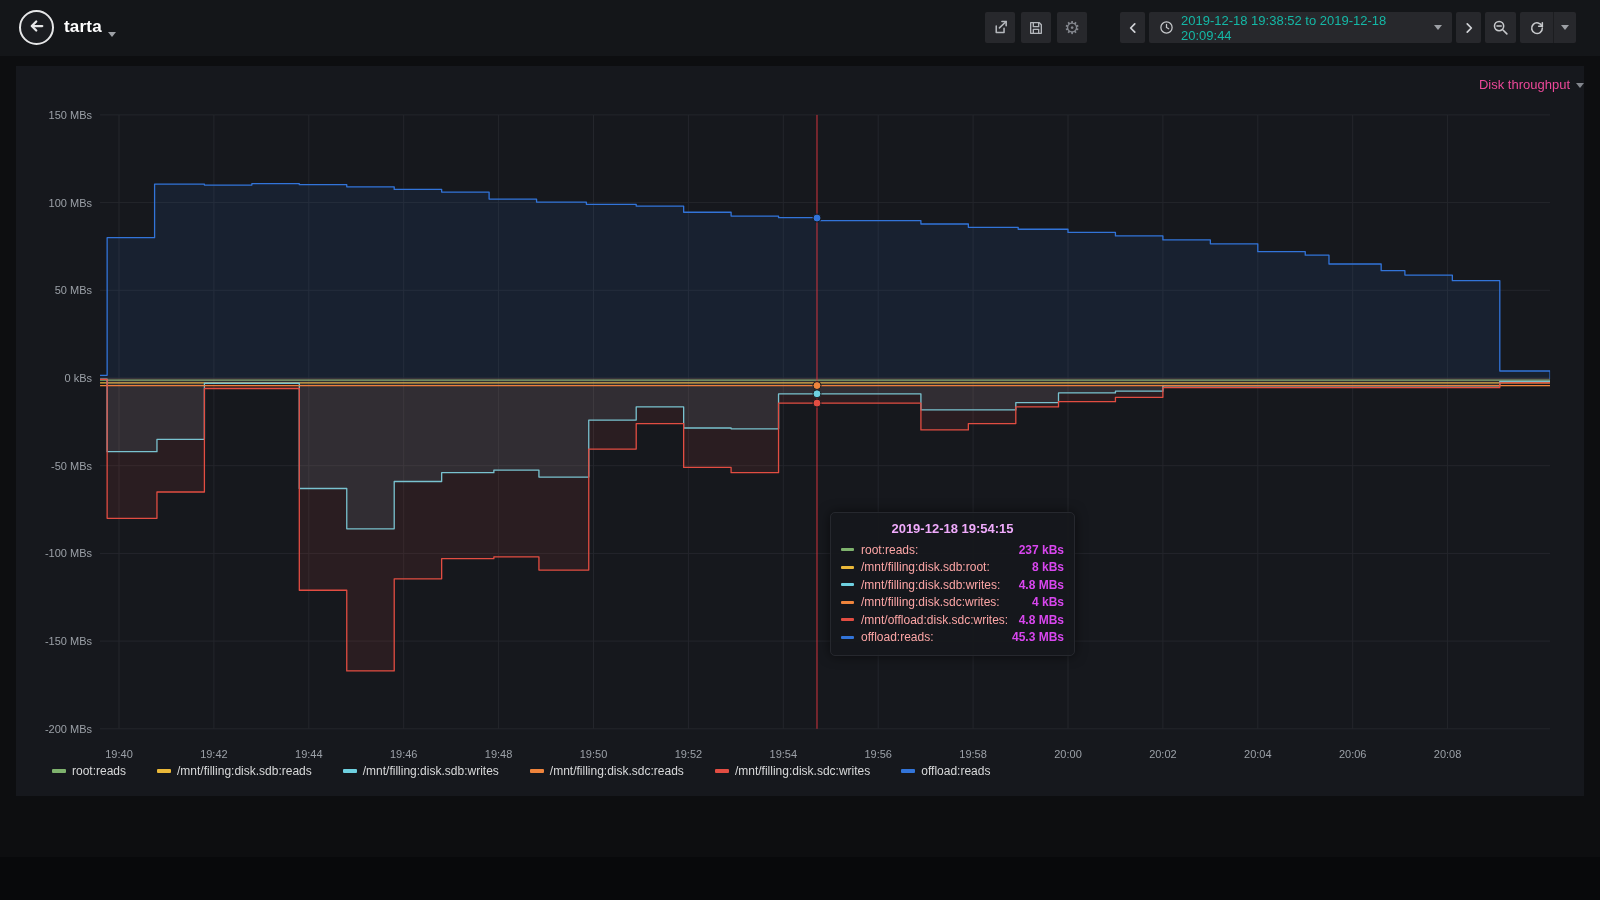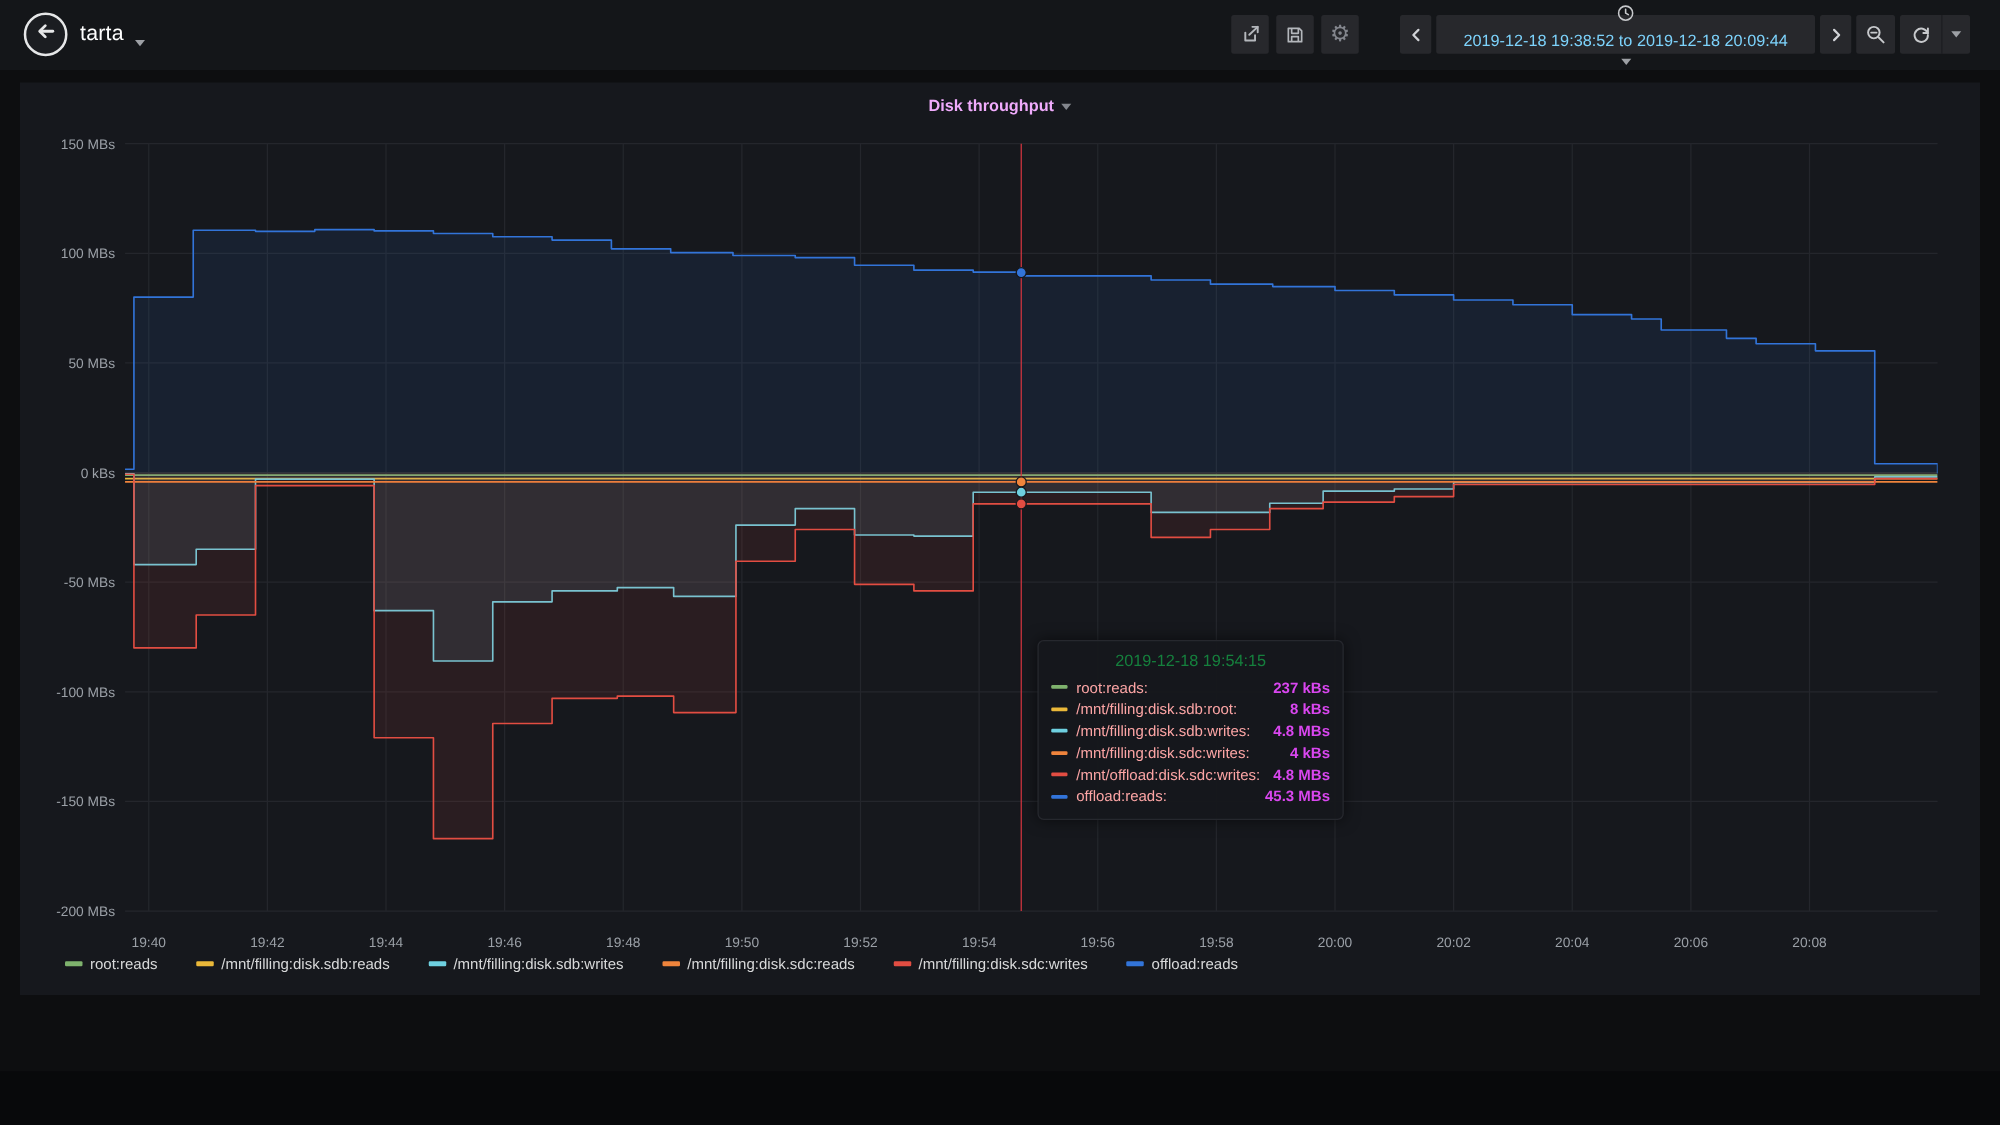--- a/index.html
+++ b/index.html
@@ -3,58 +3,58 @@
 <meta charset="utf-8">
 <style>
   * { box-sizing: border-box; }
   html,body { margin:0; padding:0; width:1600px; height:900px; overflow:hidden;
     background:#0d0e10; font-family:"Liberation Sans","DejaVu Sans",sans-serif; color:#d8d9da; }
 
   
   .navbar { position:absolute; left:0; top:0; width:1600px; height:56px; background:#141619; }
   .back-btn { position:absolute; left:19px; top:10px; width:35px; height:35px; border-radius:50%;
     border:2px solid #e6e7e8; background:#1b1d21; display:flex; align-items:center; justify-content:center; cursor:pointer; }
-  .dash-title { position:absolute; left:64px; top:17px; font-size:17px; font-weight:400; color:#ffffff; letter-spacing:.2px; }
+  .dash-title { position:absolute; left:64px; top:17px; font-size:17px; font-weight:700; color:#ffffff; letter-spacing:.2px; }
   .caret { display:inline-block; width:0; height:0; border-left:4px solid transparent;
     border-right:4px solid transparent; border-top:5px solid #9da0a5; vertical-align:middle; }
   .dash-caret { position:absolute; left:108px; top:32px; }
 
   .tb { position:absolute; top:12px; height:31px; background:#27282c; border-radius:2px;
     display:flex; align-items:center; justify-content:center; cursor:pointer; color:#b4b7bc; }
   .tb svg { display:block; }
   .tb-share { left:985px; width:30px; }
   .tb-save  { left:1021px; width:30px; }
   .tb-gear  { left:1057px; width:30px; font-size:18px; color:#83868d; }
   .tb-prev  { left:1120px; width:25px; }
-  .tb-time  { left:1149px; width:303px; gap:7px; font-size:13px; color:#7dd3fc; padding:0 10px;flex-direction:column; }
+  .tb-time  { left:1149px; width:303px; gap:7px; font-size:13px; color:#14b8a6; padding:0 10px; }
   .tb-next  { left:1456px; width:25px; }
   .tb-zoomout { left:1485px; width:31px; }
   .tb-refresh { left:1520px; width:56px; padding:0; }
   .tb-refresh .half { display:flex; align-items:center; justify-content:center; height:100%; }
   .tb-refresh .half.r1 { width:34px; border-right:1px solid #1c1d20; }
   .tb-refresh .half.r2 { width:22px; }
 
   
   .panel { position:absolute; left:16px; top:66px; width:1568px; height:730px; background:#16181d; }
-  .panel-title { position:absolute; left:0; top:11px; width:100%; text-align:center;
-    font-size:13px; font-weight:700; color:#f0abfc; cursor:pointer; }
+  .panel-title { position:absolute; left:0; top:11px; width:100%; text-align:right;
+    font-size:13px; font-weight:400; color:#ec4899; cursor:pointer; }
   .panel-title .caret { margin-left:6px; border-top-color:#83868d; }
   .chart-svg { position:absolute; left:0; top:0; }
   .tick { font-family:"Liberation Sans","DejaVu Sans",sans-serif; font-size:11px; fill:#9ba0a7; }
 
   
   .legend { position:absolute; left:36px; top:698px; display:flex; gap:31px; align-items:center; }
   .legend-item { display:flex; align-items:center; gap:6px; font-size:12px; color:#d8d9da; cursor:pointer; white-space:nowrap; }
   .legend-dash { width:14px; height:4px; border-radius:1px; }
 
   
   .tooltip { position:absolute; left:830px; top:512px; width:245px; background:rgba(22,24,28,.97);
     border:1px solid #26282e; border-radius:5px; padding:8px 10px 9px 10px;
     box-shadow:0 0 12px rgba(0,0,0,.55); font-size:12px; }
-  .tooltip-title { text-align:center; font-weight:400; font-size:13px; color:#15803d; margin-bottom:5px; }
+  .tooltip-title { text-align:center; font-weight:700; font-size:13px; color:#f0abfc; margin-bottom:5px; }
   .tt-row { display:flex; align-items:center; height:17.5px; }
   .tt-dash { width:13px; height:3px; border-radius:1px; margin-right:7px; flex:none; }
   .tt-label { color:#fca5a5; }
   .tt-val { margin-left:auto; font-weight:700; color:#d946ef; white-space:nowrap; }
 
   .bottom-strip { position:absolute; left:0; top:857px; width:1600px; height:43px; background:#08090b; }
 </style>
 </head>
 <body>
 

